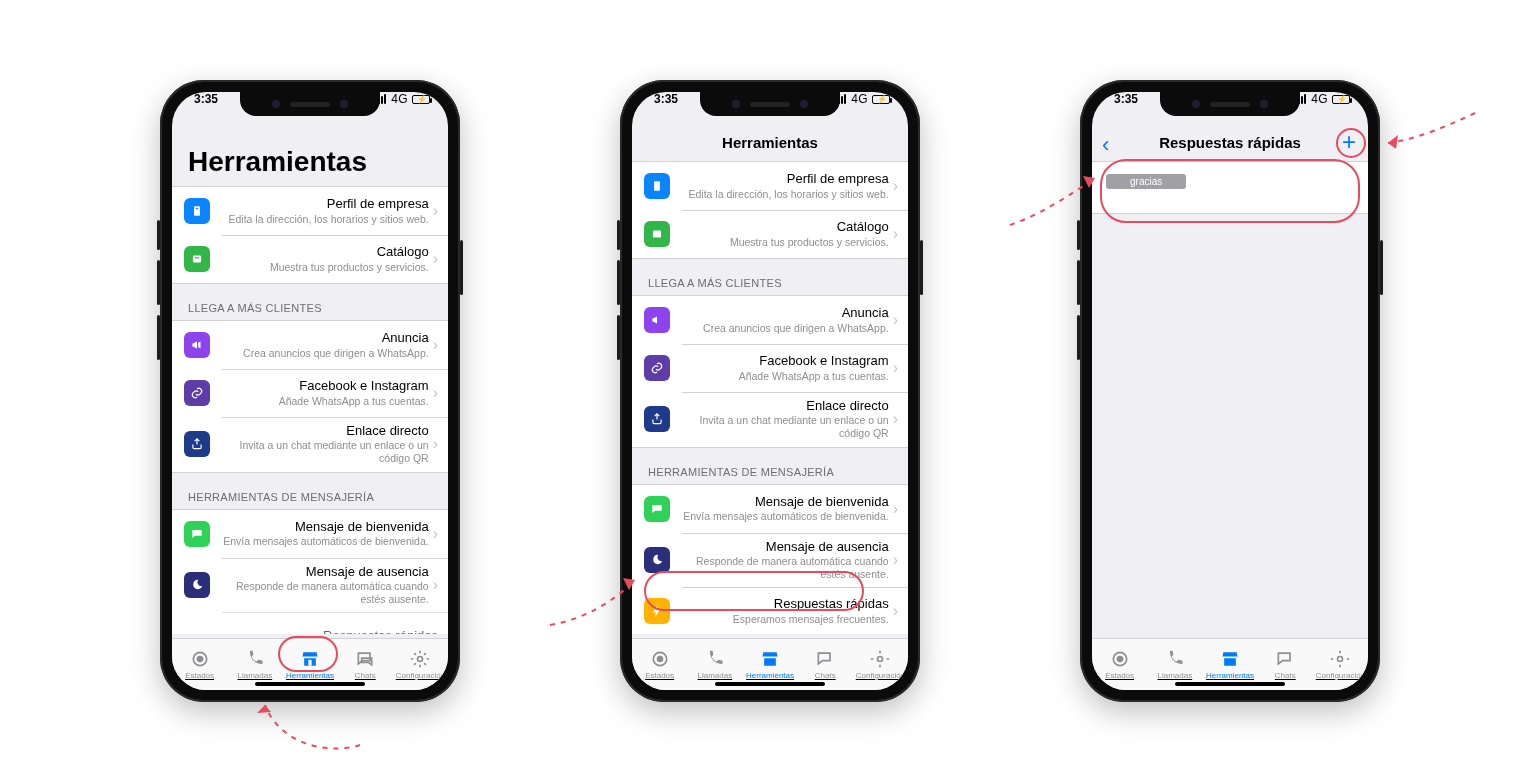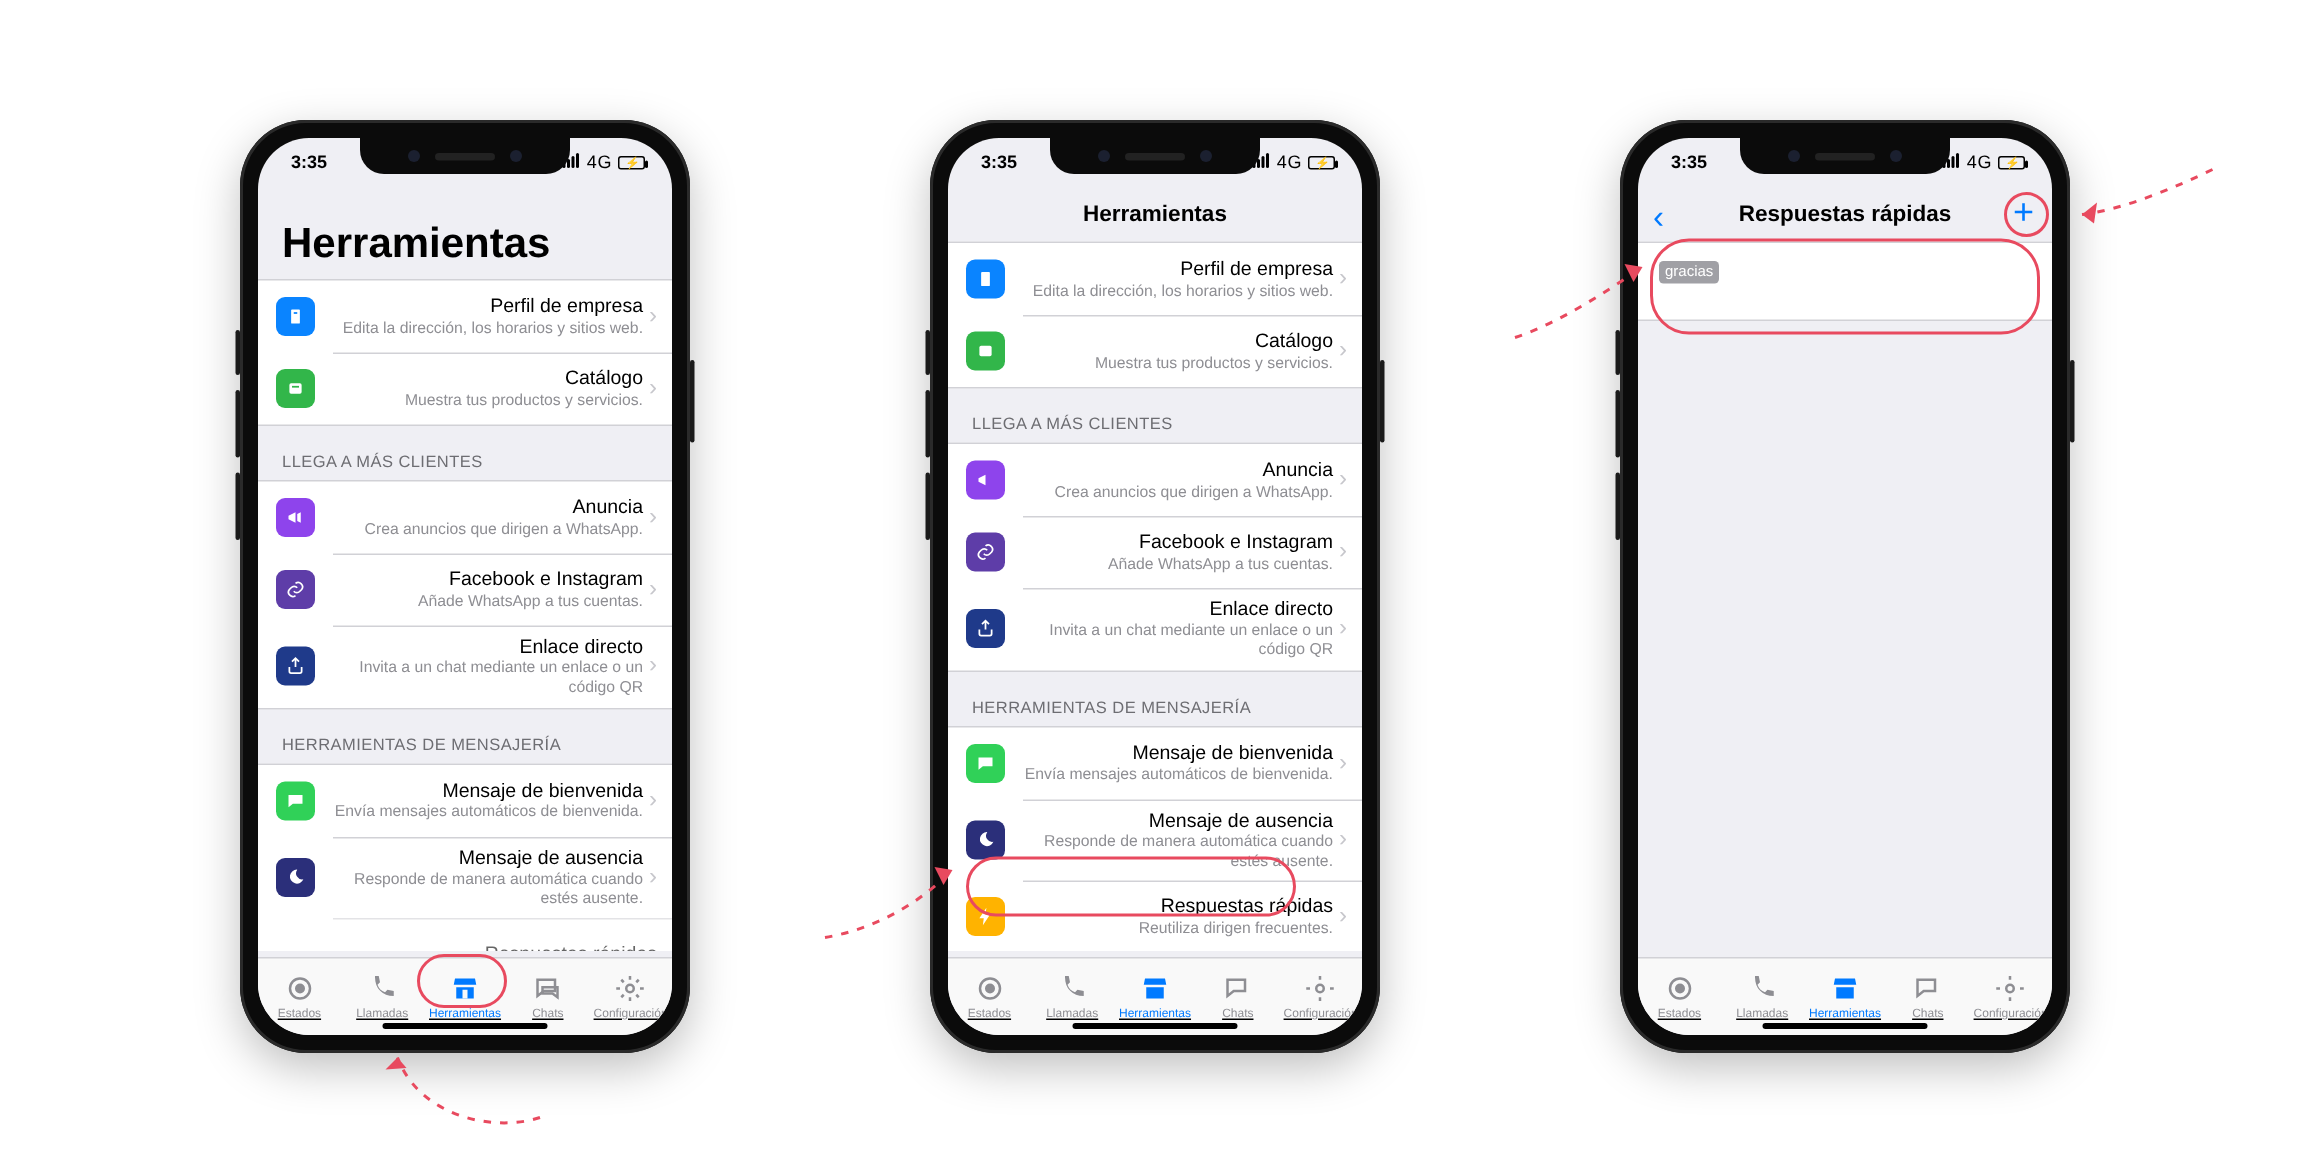--- a/index.html
+++ b/index.html
@@ -58,21 +58,21 @@
     display:flex; align-items:center; justify-content:center; gap:10px;
   }
   .notch .spk{width:40px;height:5px;background:#222;border-radius:3px;}
   .notch .cam{width:8px;height:8px;background:#1b2030;border-radius:50%;}
 
   .statusbar{
     position:relative;
     height:34px;
     display:flex;
     justify-content:space-between;
-    align-items:center;
+    align-items:flex-start;
     padding: 0 18px 2px 22px;
     font-size:12px;
     font-weight:600;
     z-index:40;
   }
   .statusbar .right{font-weight:400;letter-spacing:0.5px;}
   .sig{display:inline-block;vertical-align:middle;}
   .sig i{display:inline-block;width:2px;margin-right:1px;background:#000;border-radius:1px;}
   .sig i:nth-child(1){height:4px}.sig i:nth-child(2){height:6px}.sig i:nth-child(3){height:8px}.sig i:nth-child(4){height:10px}
   .batt{display:inline-block;width:18px;height:9px;border:1px solid #000;border-radius:2px;position:relative;vertical-align:middle;}
@@ -169,21 +169,21 @@
 
   .home-ind{
     position:absolute; bottom:4px; left:50%;
     width:110px;height:4px;border-radius:3px;background:#000;
     transform:translateX(-50%); z-index:60;
   }
 
   
   .chip{
     display:inline-block;background:#a0a0a5;color:#fff;
-    font-size:10px;padding:2px 4px;border-radius:3px;margin:10px 0 14px 14px;
+    font-size:10px;padding:2px 24px;border-radius:3px;margin:10px 0 14px 14px;
   }
   .reply-card{
     background:#fff;
     border-top:0.5px solid #d1d1d6;
     border-bottom:0.5px solid #d1d1d6;
     padding:2px 14px 10px;
   }
   .reply-text{font-size:12.5px;color:#000;line-height:1.35;}
   .footer-note{
     font-size:10.5px;color:#8e8e93;
@@ -497,21 +497,21 @@
           <div class="chev">›</div>
         </div>
         <div class="cell">
           <div class="icon ic-yellow">
             <svg viewBox="0 0 24 24" width="14" height="14" fill="#fff">
                   <path d="M13 2 5 14h5l-1 8 8-12h-5z"></path>
                 </svg>
           </div>
           <div class="texts">
             <div class="title">Respuestas rápidas</div>
-            <div class="sub">Reutiliza dirigen frecuentes.</div>
+            <div class="sub">Esperamos mensajes frecuentes.</div>
           </div>
           <div class="chev">›</div>
         </div>
       </div>
     </div>
 
     <div class="tabbar">
       <div class="tab">
             <svg viewBox="0 0 24 24" fill="none" stroke="currentColor" stroke-width="2">
               <circle cx="12" cy="12" r="8"></circle>

